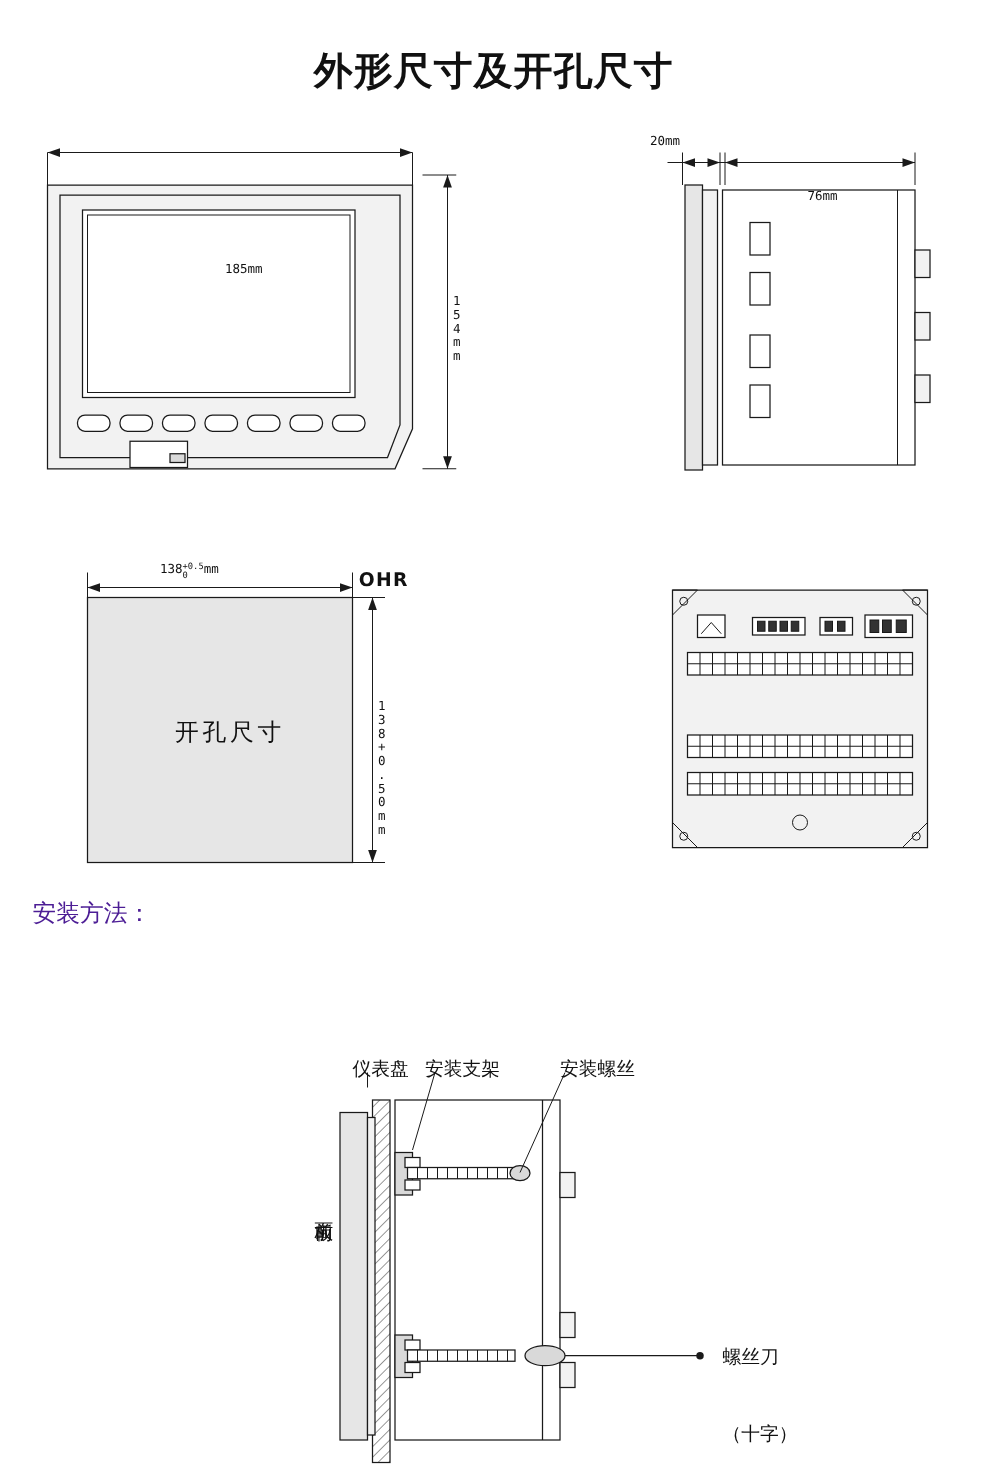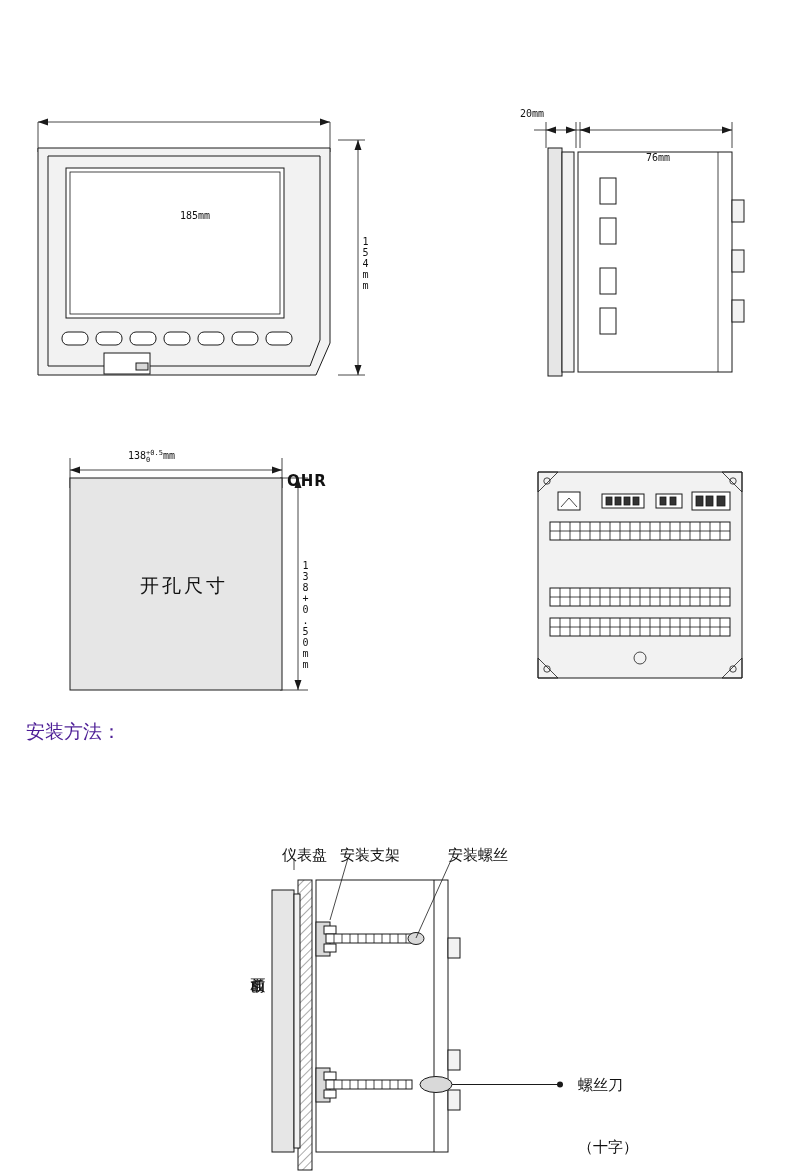--- a/index.html
+++ b/index.html
@@ -90,20 +90,21 @@
     vertical-align: top;
     text-align: left;
   }
   .sup i { display:block; font-style: normal; }
 </style>
 </head>
 <body>
 
 <div class="page">
 
+  <div class="title">外形尺寸及开孔尺寸</div>
 
   <svg width="400" height="300" style="left:20px; top:100px;">
 
     <line class="ln-thin" x1="18" y1="22" x2="18" y2="52"></line>
     <line class="ln-thin" x1="310" y1="22" x2="310" y2="52"></line>
     <line class="ln-thin" x1="18" y1="22" x2="310" y2="22"></line>
     <polygon points="18,22 28,18.5 28,25.5" fill="#1a1a1a"></polygon>
     <polygon points="310,22 300,18.5 300,25.5" fill="#1a1a1a"></polygon>
 
     <line class="ln-thin" x1="318" y1="40" x2="345" y2="40"></line>
@@ -125,21 +126,21 @@
     <rect class="fill-white" x="144" y="232" width="26" height="13" rx="6"></rect>
     <rect class="fill-white" x="178" y="232" width="26" height="13" rx="6"></rect>
     <rect class="fill-white" x="212" y="232" width="26" height="13" rx="6"></rect>
     <rect class="fill-white" x="246" y="232" width="26" height="13" rx="6"></rect>
 
     <rect class="fill-white" x="84" y="253" width="46" height="21"></rect>
     <rect class="fill-dark" x="116" y="263" width="12" height="7"></rect>
   </svg>
   <div class="lbl" style="left:180px; top:210px;">185mm</div>
   <div class="lbl vlbl" style="left:360px; top:236px;">154mm</div>
-  <div class="ohr" style="left:287px; top:472px;">OHR</div>
+  <div class="ohr" style="left:287px; top:455px;">OHR</div>
 
   <svg width="280" height="300" style="left:520px; top:100px;">
 
     <line class="ln-thin" x1="26" y1="22" x2="26" y2="48"></line>
     <line class="ln-thin" x1="56" y1="22" x2="56" y2="48"></line>
     <line class="ln-thin" x1="14" y1="30" x2="68" y2="30"></line>
     <polygon points="26,30 36,26.5 36,33.5" fill="#1a1a1a"></polygon>
     <polygon points="56,30 46,26.5 46,33.5" fill="#1a1a1a"></polygon>
 
     <line class="ln-thin" x1="60" y1="22" x2="60" y2="48"></line>

